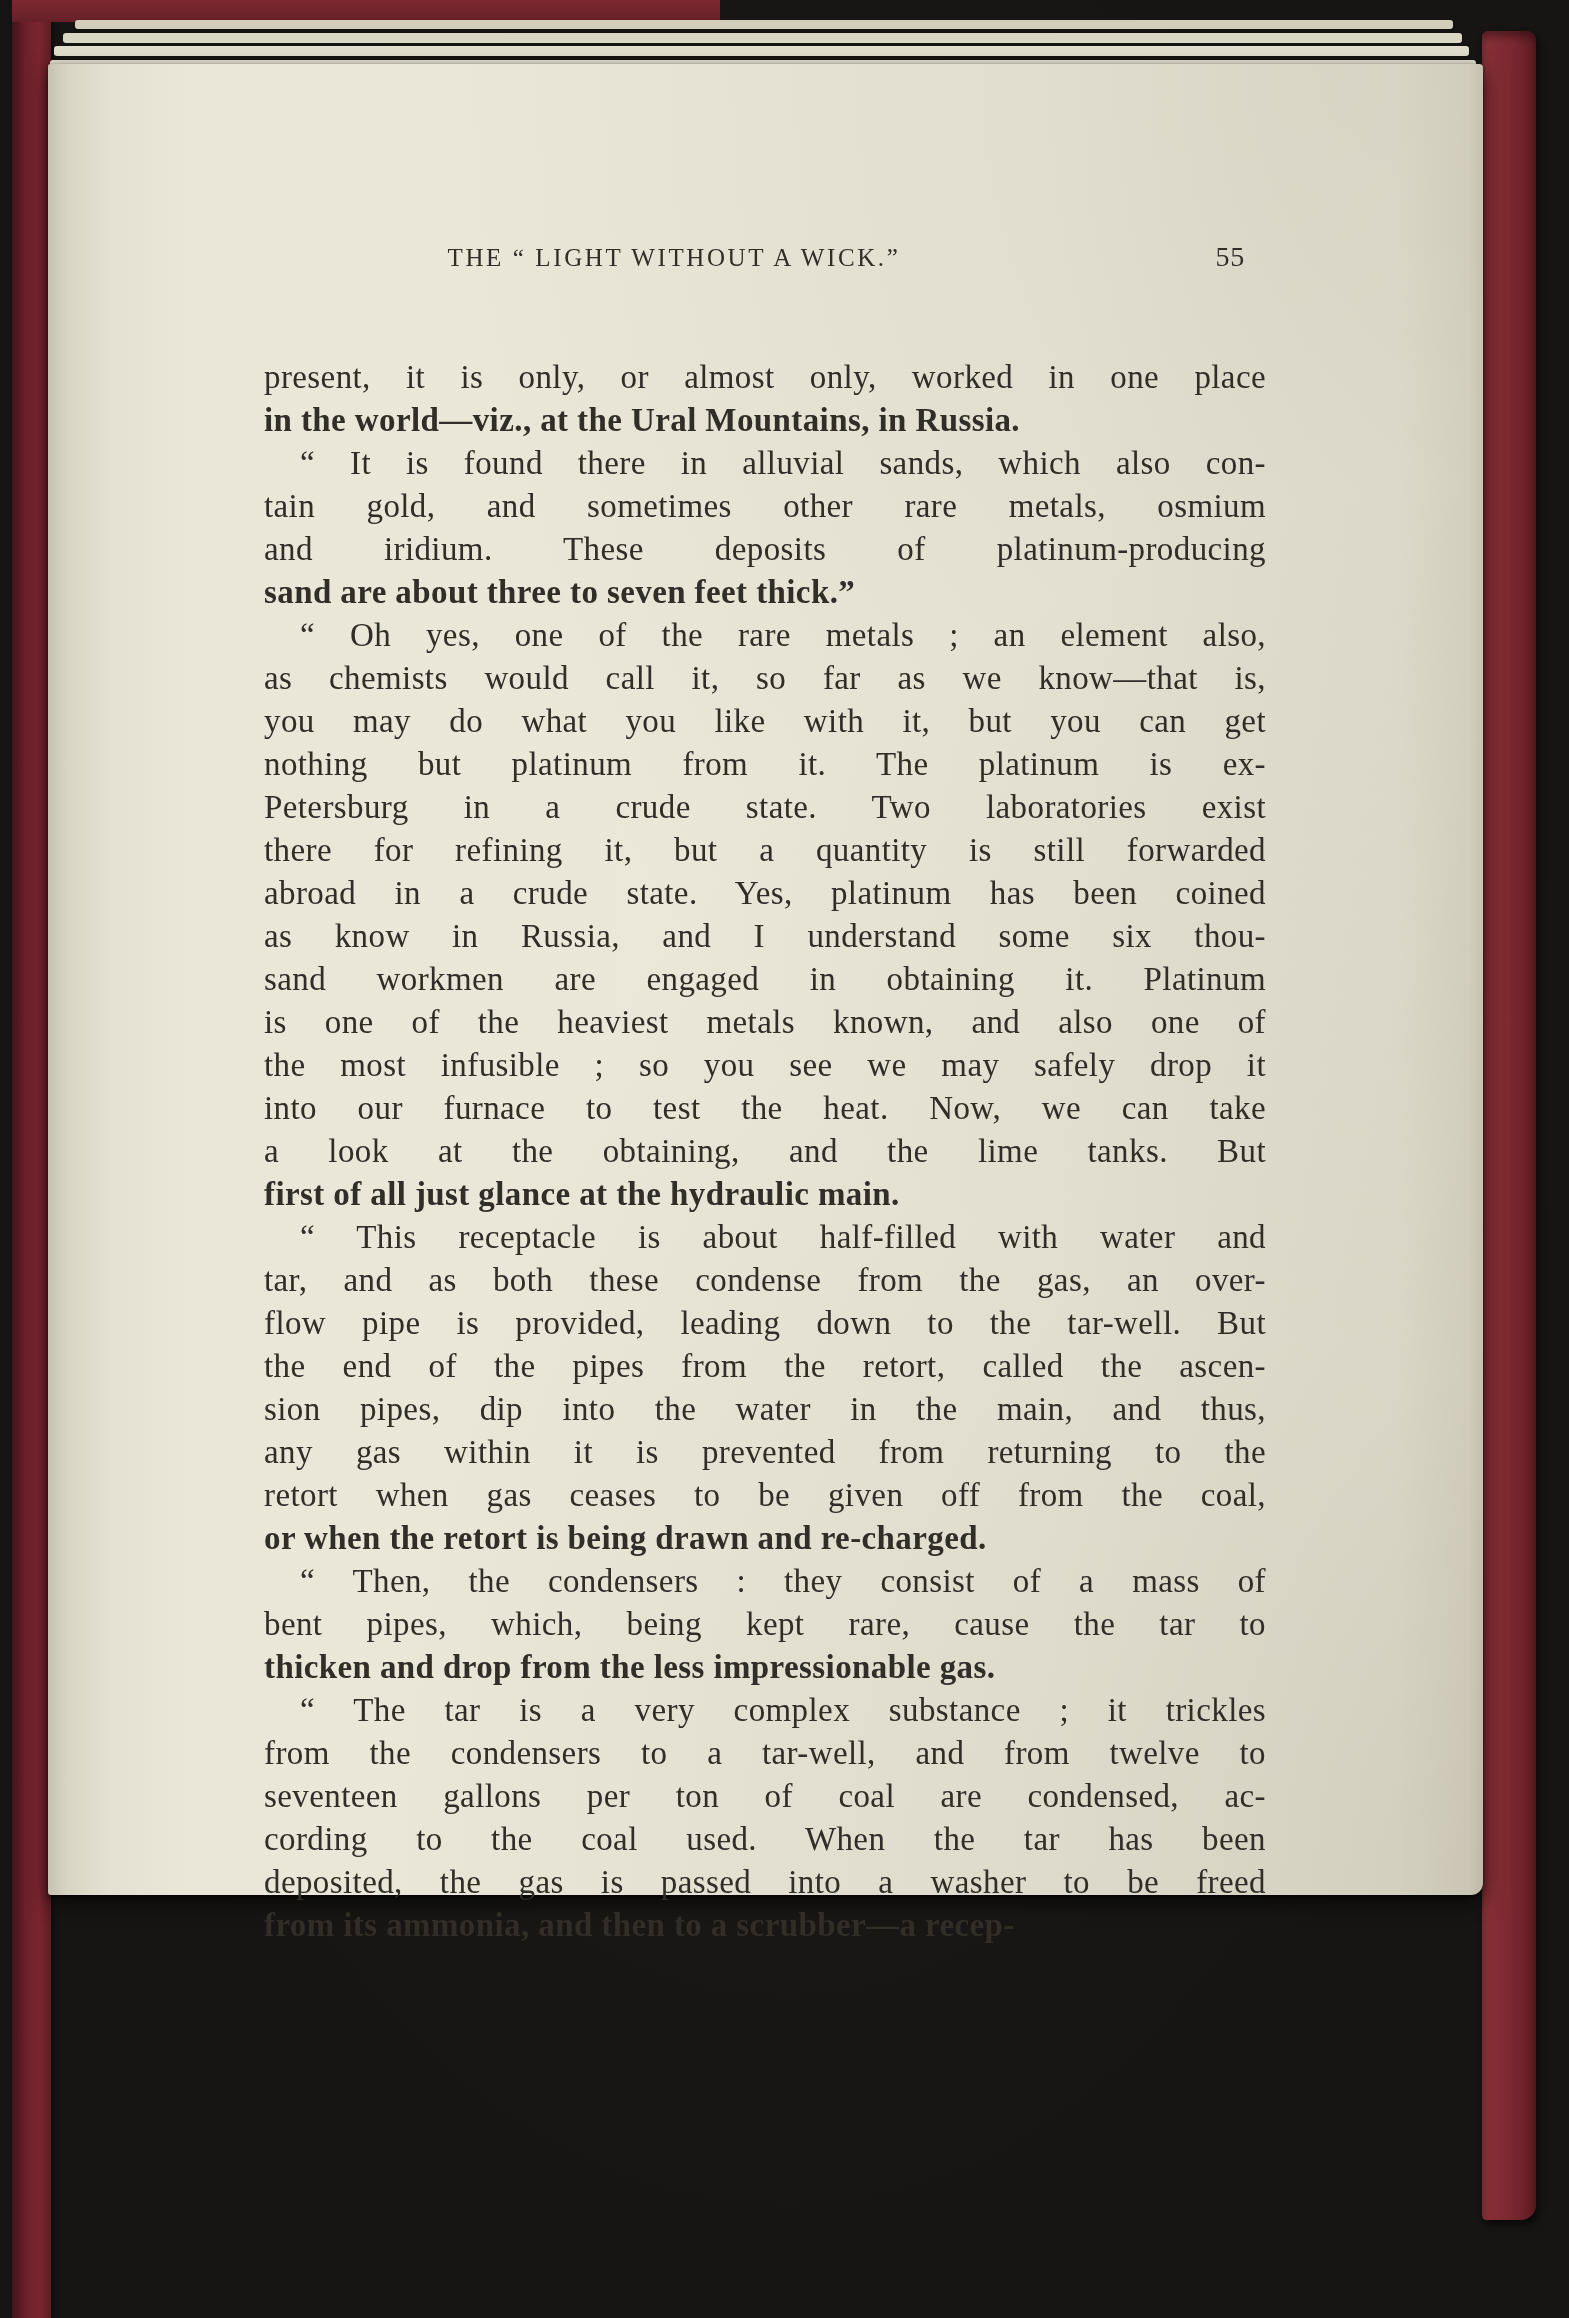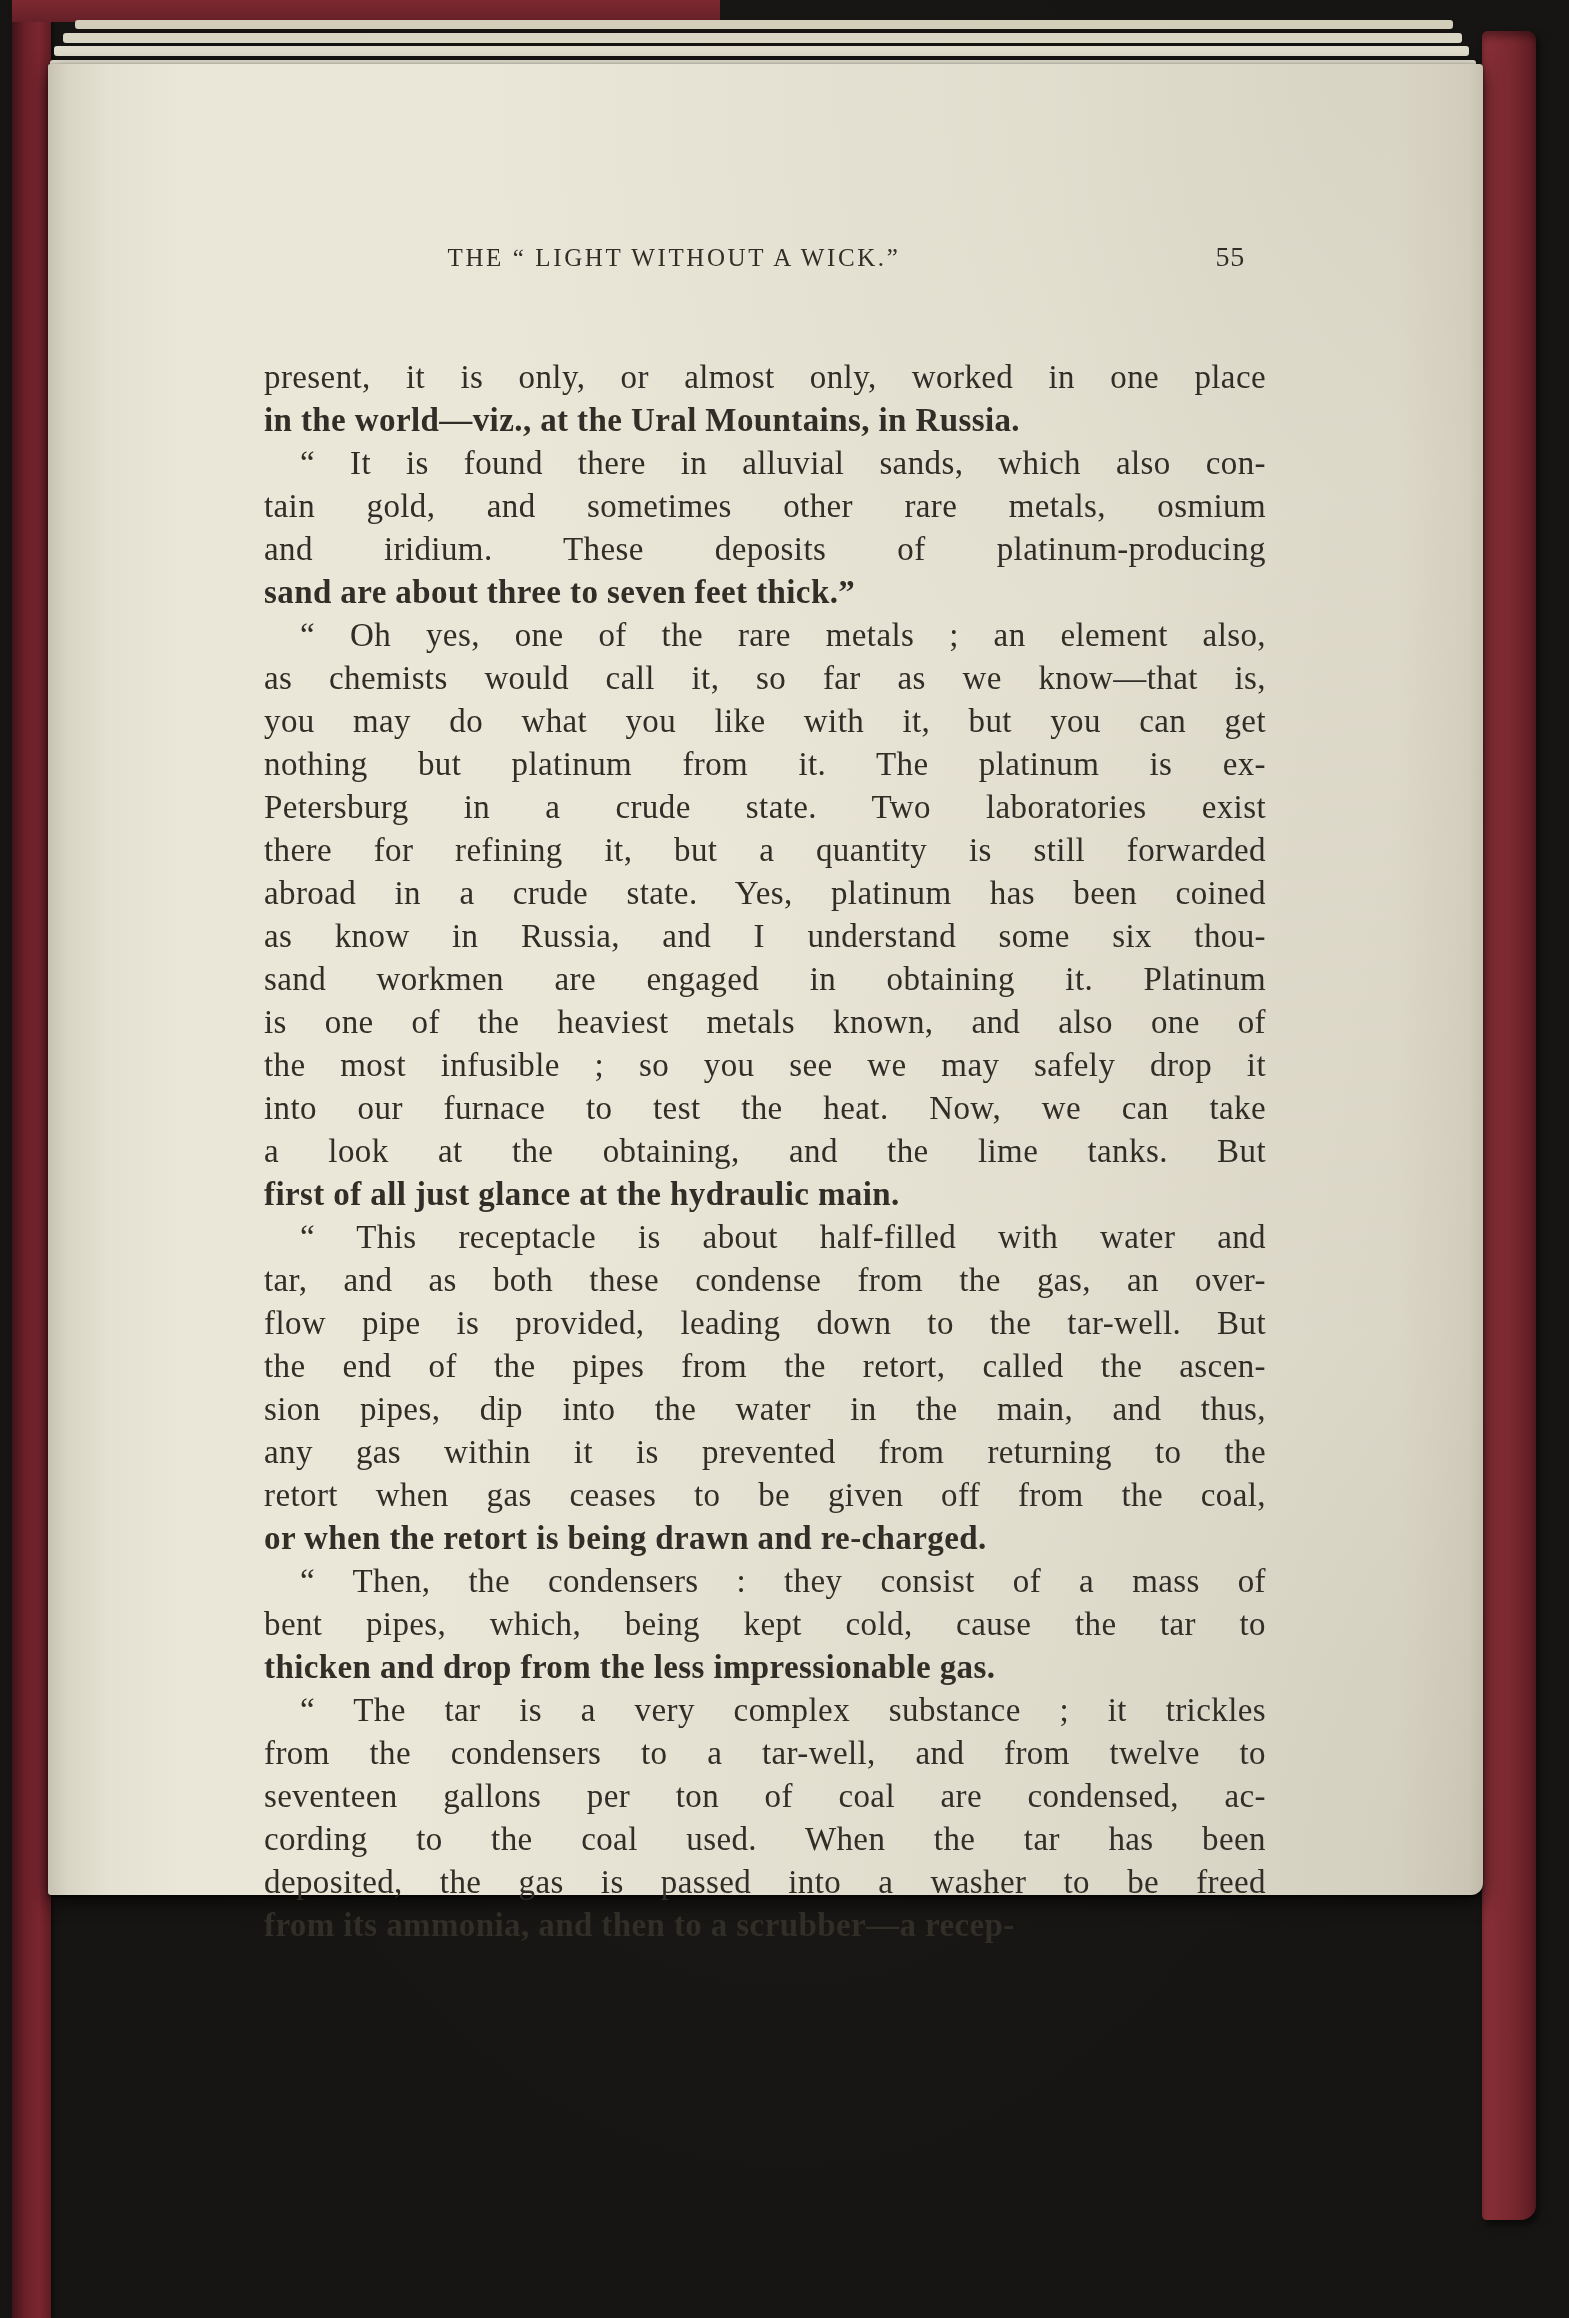--- a/index.html
+++ b/index.html
@@ -162,21 +162,21 @@
           <div class="line">tar, and as both these condense from the gas, an over-</div>
           <div class="line">flow pipe is provided, leading down to the tar-well. But</div>
           <div class="line">the end of the pipes from the retort, called the ascen-</div>
           <div class="line">sion pipes, dip into the water in the main, and thus,</div>
           <div class="line">any gas within it is prevented from returning to the</div>
           <div class="line">retort when gas ceases to be given off from the coal,</div>
           <div class="line last">or when the retort is being drawn and re-charged.</div>
         </div>
         <div class="para">
           <div class="line first-indent">“ Then, the condensers : they consist of a mass of</div>
-          <div class="line">bent pipes, which, being kept cold, cause the tar to</div>
+          <div class="line">bent pipes, which, being kept rare, cause the tar to</div>
           <div class="line last">thicken and drop from the less impressionable gas.</div>
         </div>
         <div class="para">
           <div class="line first-indent">“ The tar is a very complex substance ; it trickles</div>
           <div class="line">from the condensers to a tar-well, and from twelve to</div>
           <div class="line">seventeen gallons per ton of coal are condensed, ac-</div>
           <div class="line">cording to the coal used. When the tar has been</div>
           <div class="line">deposited, the gas is passed into a washer to be freed</div>
           <div class="line last">from its ammonia, and then to a scrubber—a recep-</div>
         </div>

